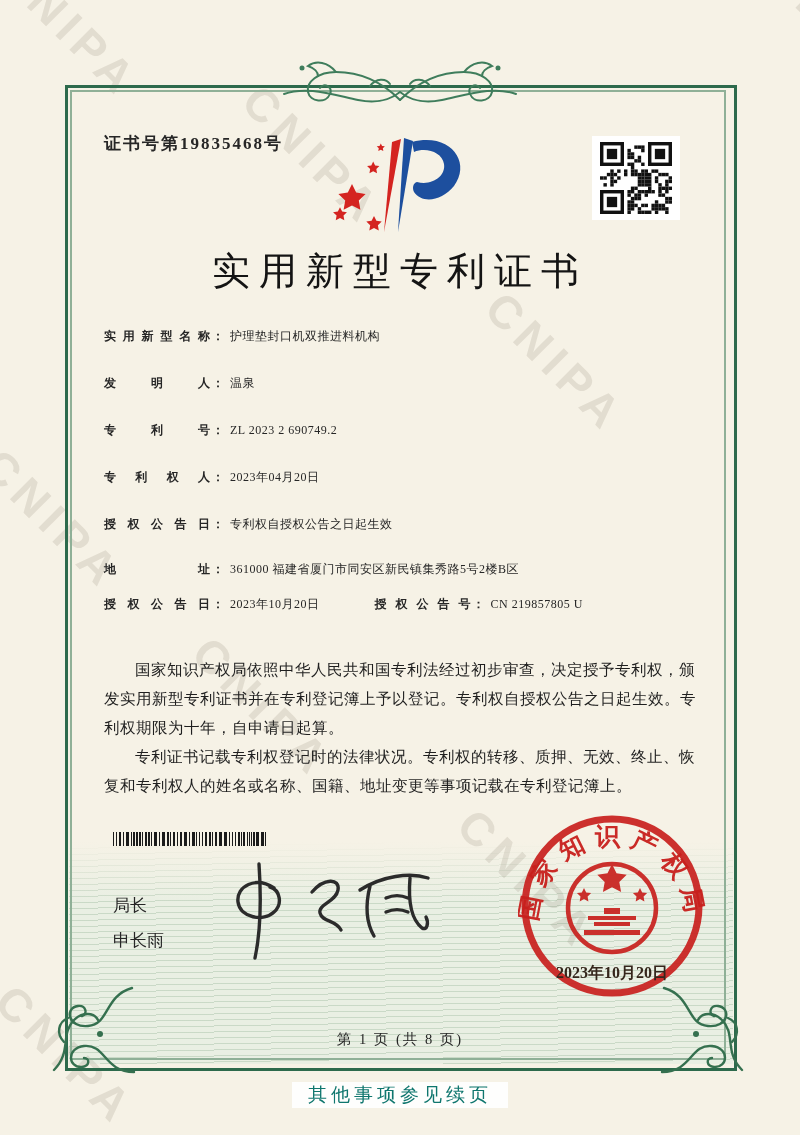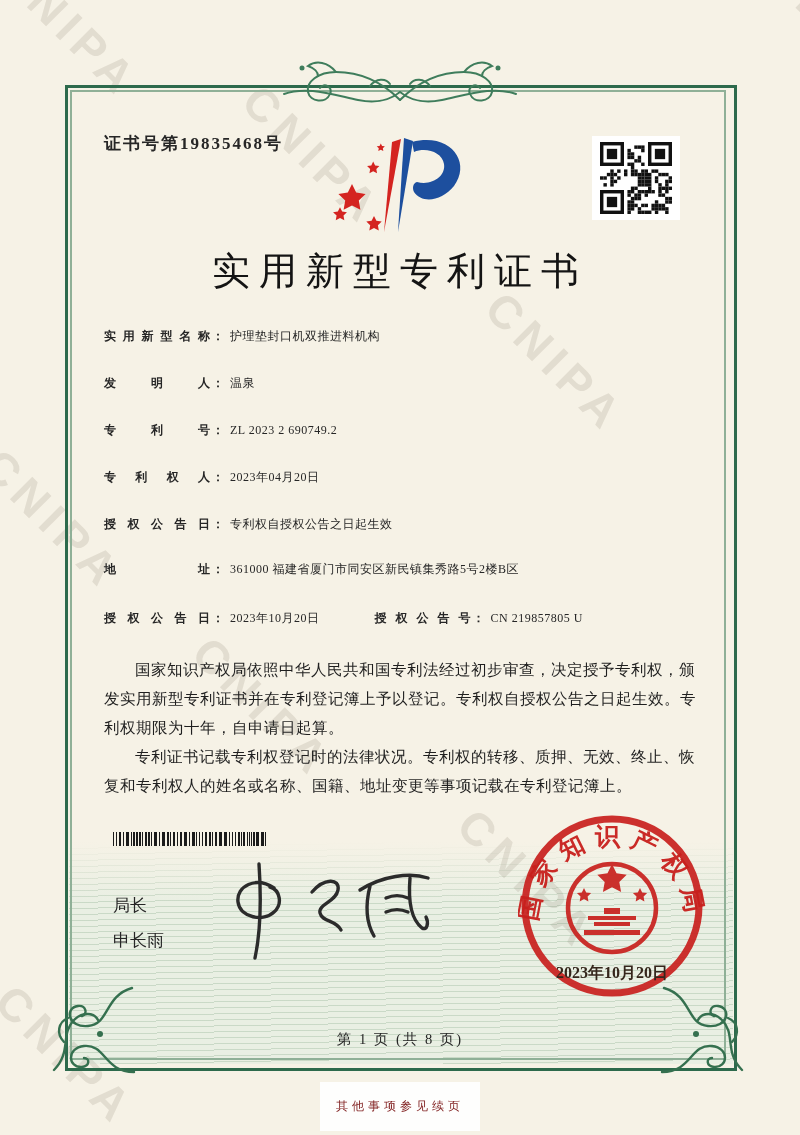--- a/index.html
+++ b/index.html
@@ -61,21 +61,21 @@
   #signer-title{left:113px;top:894px;font-size:17px;font-family:"Liberation Sans","DejaVu Sans",sans-serif;}
   #signer-name{left:113px;top:929px;font-size:17px;font-family:"Liberation Sans","DejaVu Sans",sans-serif;}
   #signature{left:212px;top:852px;}
   #seal{left:518px;top:812px;}
   #page-note{left:0;top:1030px;width:800px;text-align:center;font-size:14.5px;letter-spacing:2px;}
   #footer-note{
     left:0;top:1082px;width:800px;text-align:center;z-index:3;
   }
   #footer-note span{
     display:inline-block;background:rgba(255,255,255,.9);
-    padding:16px 16px;font-size:12px;letter-spacing:4px;color:#7f1d1d;
+    padding:0 16px;font-size:19px;letter-spacing:4px;color:#0f766e;
   }
   .deco{z-index:4;}
 </style>
 </head>
 <body>
 
 <div class="abs" id="waves"></div>
 <div class="abs" id="waves-fade"></div>
 
 <div class="abs wm" style="left:-18px;top:0px">CNIPA</div>
@@ -294,21 +294,21 @@
 </div>
 <div class="abs content row" style="top:469px">
   <span class="lab">专利权人</span><span class="sep">：</span><span class="val">2023年04月20日</span>
 </div>
 <div class="abs content row" style="top:516px">
   <span class="lab">授权公告日</span><span class="sep">：</span><span class="val">专利权自授权公告之日起生效</span>
 </div>
 <div class="abs content row" style="top:561px">
   <span class="lab">地址</span><span class="sep">：</span><span class="val">361000 福建省厦门市同安区新民镇集秀路5号2楼B区</span>
 </div>
-<div class="abs content row" style="top:610px">
+<div class="abs content row" style="top:596px">
   <span class="lab">授权公告日</span><span class="sep">：</span><span class="val">2023年10月20日</span>
   <span class="gaz">
     <span class="lab" style="width:96px">授权公告号</span><span class="sep">：</span><span class="val">CN 219857805 U</span>
   </span>
 </div>
 
 <div class="abs content para-wrap">
   <p class="para">国家知识产权局依照中华人民共和国专利法经过初步审查，决定授予专利权，颁发实用新型专利证书并在专利登记簿上予以登记。专利权自授权公告之日起生效。专利权期限为十年，自申请日起算。</p>
   <p class="para">专利证书记载专利权登记时的法律状况。专利权的转移、质押、无效、终止、恢复和专利权人的姓名或名称、国籍、地址变更等事项记载在专利登记簿上。</p>
 </div>

